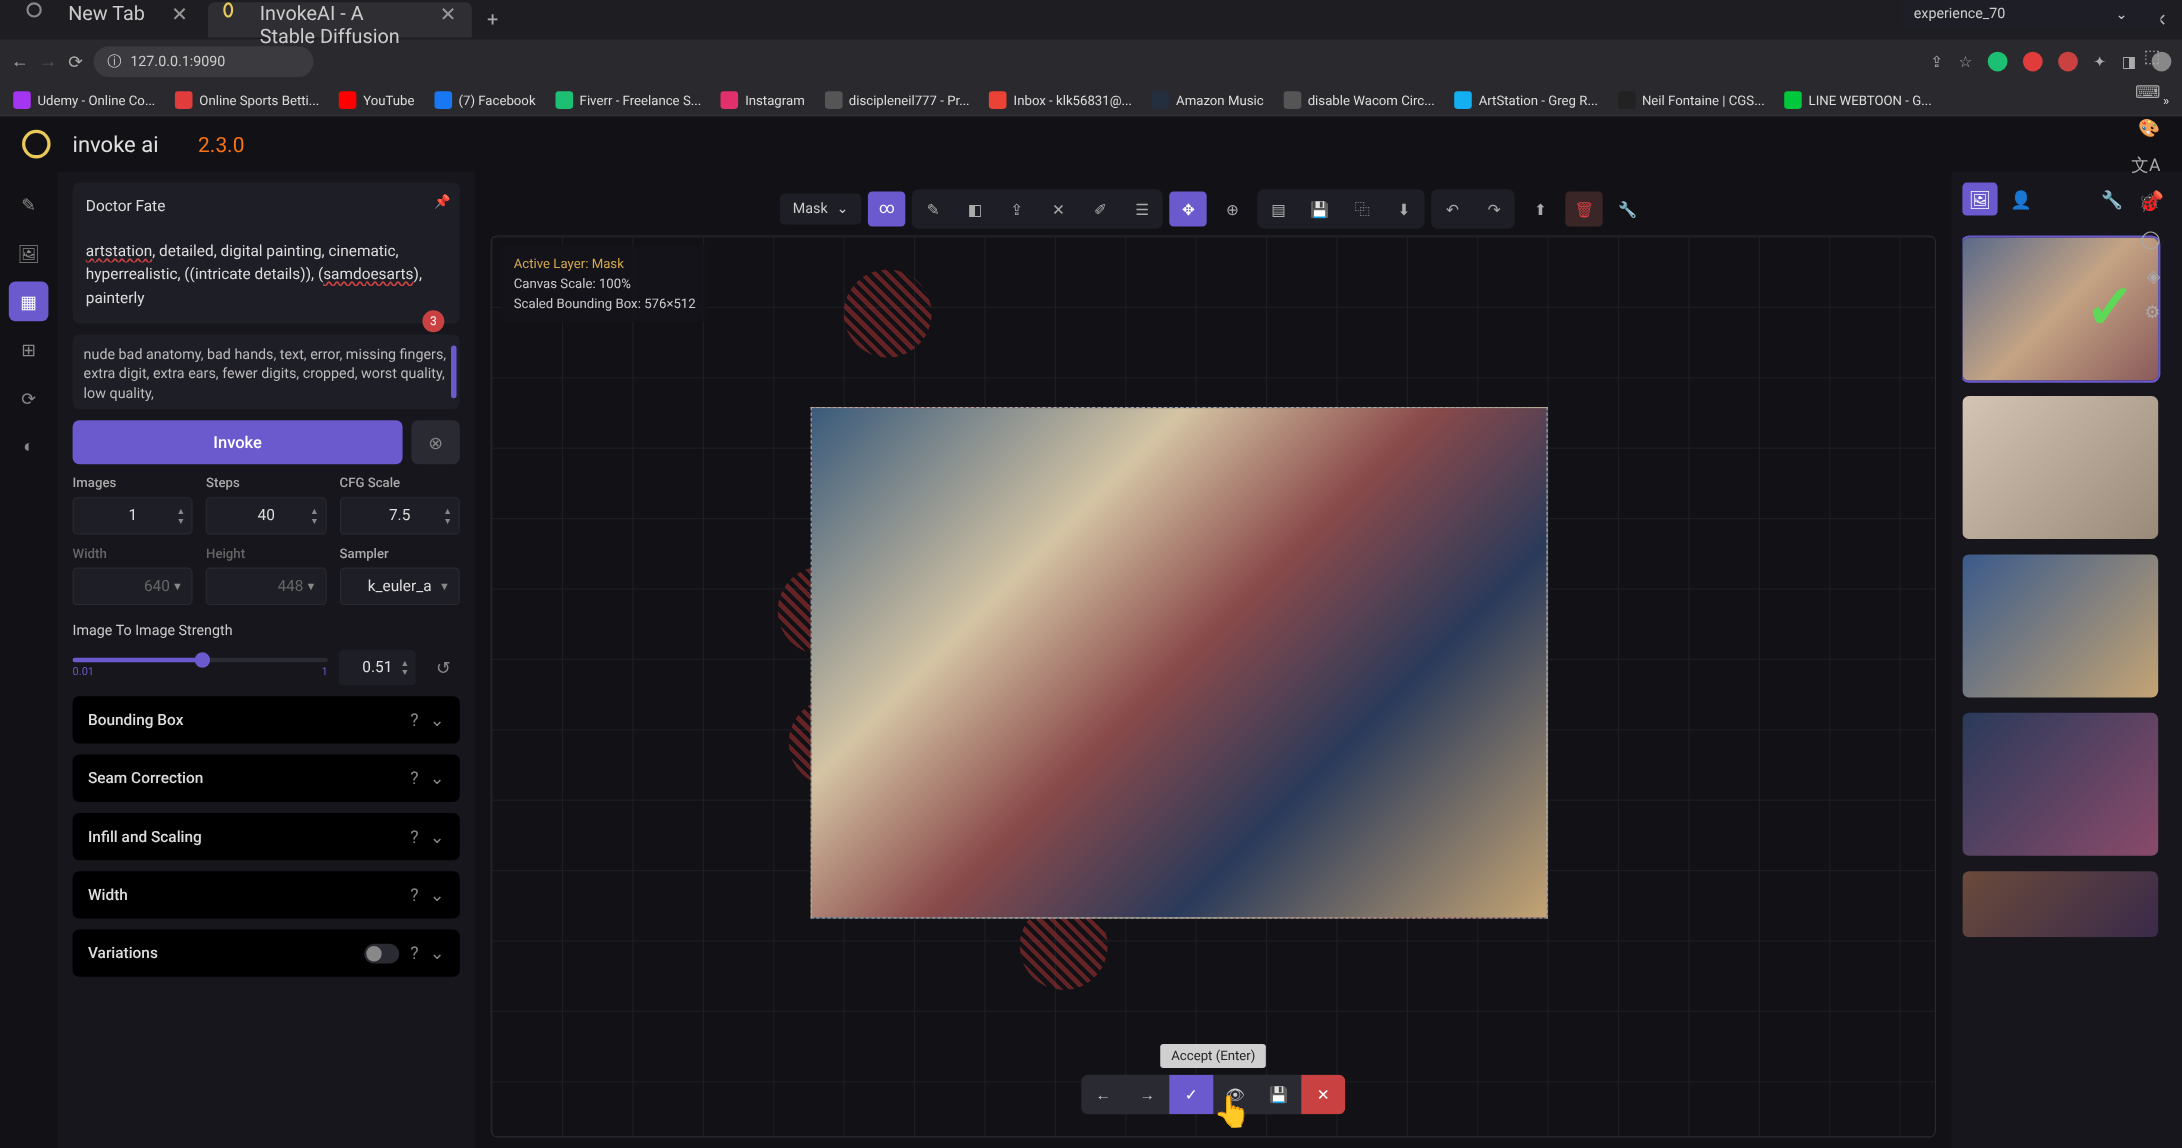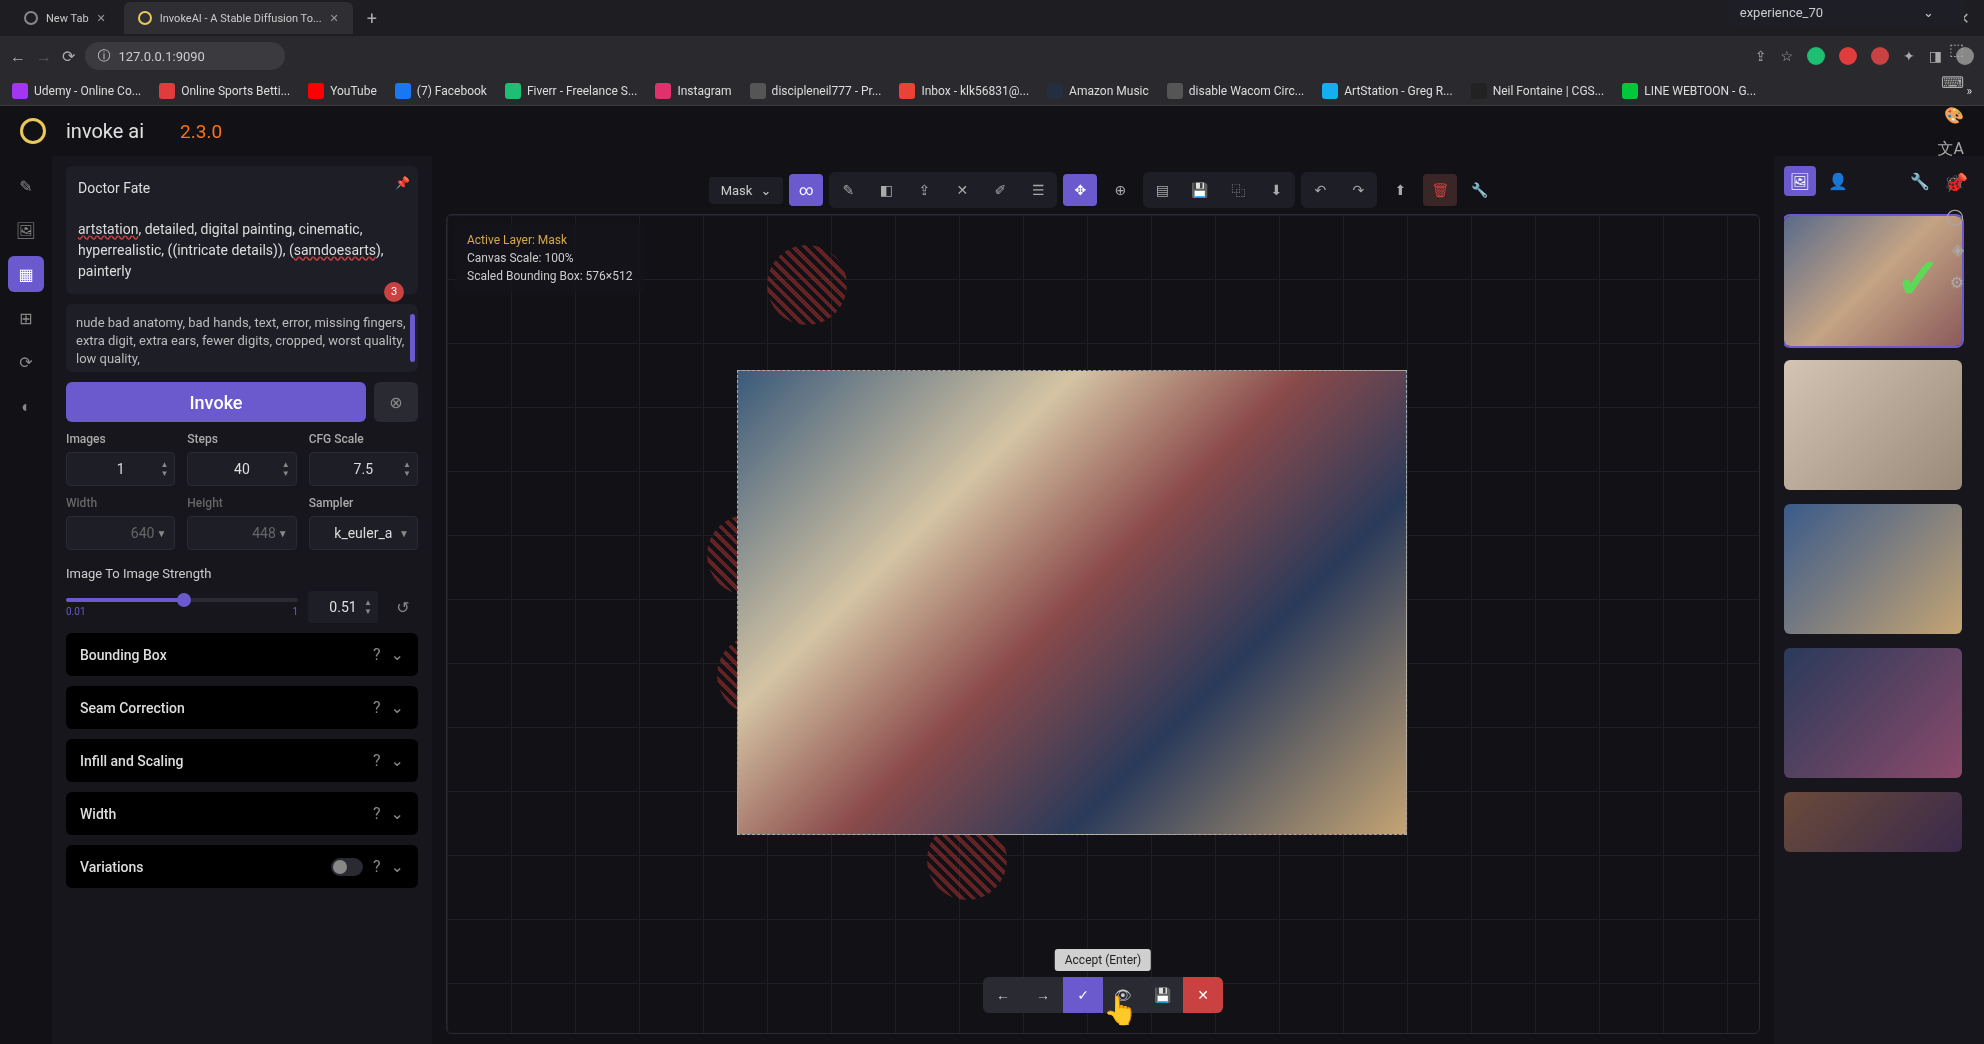--- a/index.html
+++ b/index.html
@@ -1,21 +1,21 @@
 <!DOCTYPE html>
 <html><head>
 <meta charset="utf-8">
 <style>
 * { margin: 0; padding: 0; box-sizing: border-box; font-family: -apple-system, BlinkMacSystemFont, "Segoe UI", Roboto, sans-serif; }
 body { background: #1a1a1f; color: #e0e0e0; width: 1984px; height: 1044px; overflow: hidden; }
 
 
 .browser-chrome { background: #2a2a2e; }
 .tab-bar { display: flex; align-items: center; height: 36px; background: #1e1e22; padding-left: 10px; }
-.browser-tab { display: flex; align-items: center; gap: 8px; padding: 0 14px; height: 32px; background: #2e2e33; border-radius: 6px 6px 0 0; margin-right: 4px; font-size: 11px; color: #ccc; max-width: 240px; }
+.browser-tab { display: flex; align-items: flex-start; gap: 24px; padding: 0 14px; height: 32px; background: #2e2e33; border-radius: 6px 6px 0 0; margin-right: 4px; font-size: 18px; color: #ccc; max-width: 240px; }
 .browser-tab.inactive { background: transparent; }
 .browser-tab .favicon { width: 14px; height: 14px; border-radius: 50%; border: 2px solid #888; }
 .browser-tab .close-x { margin-left: auto; cursor: pointer; color: #999; }
 .new-tab-btn { color: #aaa; font-size: 18px; padding: 0 10px; cursor: pointer; }
 .win-controls { margin-left: auto; display: flex; gap: 20px; padding-right: 14px; color: #aaa; }
 .nav-bar { display: flex; align-items: center; height: 40px; padding: 0 10px; gap: 10px; background: #2a2a2e; }
 .nav-arrow { color: #aaa; cursor: pointer; font-size: 16px; }
 .url-bar { flex: 0 0 auto; display: flex; align-items: center; gap: 8px; background: #3a3a3f; border-radius: 20px; padding: 4px 12px; height: 28px; font-size: 13px; color: #ccc; min-width: 200px; }
 .url-icons { margin-left: auto; display: flex; gap: 14px; color: #aaa; font-size: 14px; align-items: center; }
 .ext-icon { width: 18px; height: 18px; border-radius: 50%; background: #555; display:inline-block;}
@@ -45,21 +45,21 @@
 
 .settings-panel { width: 380px; background: #16161c; padding: 10px 14px; display: flex; flex-direction: column; gap: 10px; }
 .prompt-box { background: #1e1e26; border-radius: 6px; padding: 12px; font-size: 14px; color: #ddd; line-height: 1.5; position: relative; }
 .prompt-box .pin { position: absolute; top: 8px; right: 8px; color: #666; font-size: 12px; }
 .prompt-box .badge { position: absolute; bottom: -8px; right: 14px; background: #c94141; color: #fff; border-radius: 50%; width: 20px; height: 20px; display: flex; align-items: center; justify-content: center; font-size: 11px; }
 .underlined { text-decoration: underline; text-decoration-color: #c94141; text-decoration-style: wavy; }
 .neg-prompt { background: #1e1e26; border-radius: 6px; padding: 10px; font-size: 13px; color: #bbb; line-height: 1.4; height: 68px; overflow: hidden; position: relative; }
 .neg-prompt::after { content: ""; position: absolute; right: 3px; top: 10px; bottom: 10px; width: 5px; background: #6a5acd; border-radius: 3px; }
 
 .invoke-row { display: flex; gap: 8px; }
-.invoke-btn { flex: 1; background: #6a5acd; color: #fff; border: none; border-radius: 6px; height: 40px; font-size: 18px; font-weight: 500; cursor: pointer; }
+.invoke-btn { flex: 1; background: #6a5acd; color: #fff; border: none; border-radius: 6px; height: 40px; font-size: 15px; font-weight: 500; cursor: pointer; }
 .cancel-btn { width: 44px; background: #2a2a33; border-radius: 6px; display: flex; align-items: center; justify-content: center; color: #888; cursor: pointer; }
 
 .param-row { display: flex; gap: 12px; }
 .param-col { flex: 1; display: flex; flex-direction: column; gap: 6px; }
 .param-label { font-size: 12px; color: #aaa; font-weight: 500; }
 .param-label.disabled { color: #666; }
 .param-input { background: #1e1e26; border: 1px solid #2a2a33; border-radius: 4px; height: 34px; display: flex; align-items: center; justify-content: center; color: #ddd; font-size: 14px; position: relative; }
 .param-input.disabled { color: #666; padding-left: 44px; }
 .spinner-arrows { position: absolute; right: 6px; display: flex; flex-direction: column; font-size: 8px; color: #888; }
 .dropdown-arrow { position: absolute; right: 8px; color: #888; font-size: 10px; }

